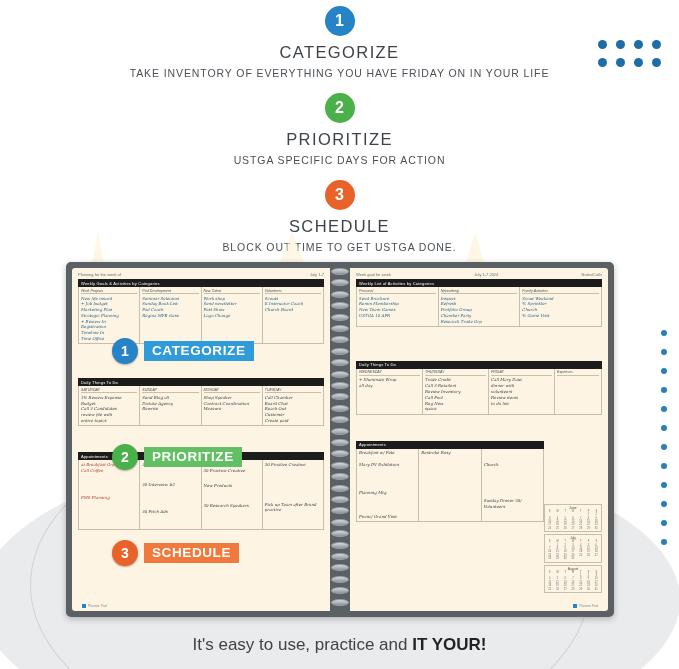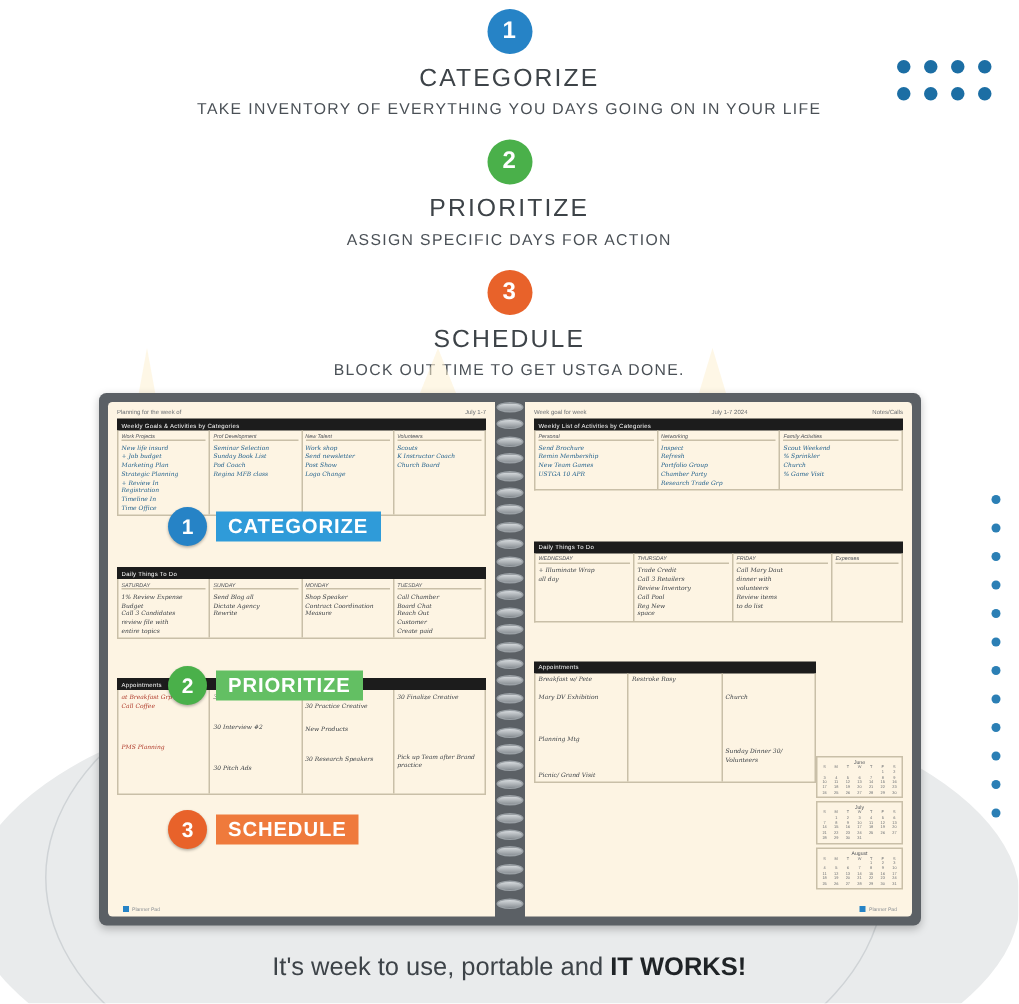--- a/index.html
+++ b/index.html
@@ -284,27 +284,27 @@
 </head>
 <body>
 
 <div id="root">
 
   <div class="steps">
 
     <div class="step">
       <div class="badge b1">1</div>
       <div class="step-title">CATEGORIZE</div>
-      <div class="step-sub">TAKE INVENTORY OF EVERYTHING YOU DAYS GOING ON IN YOUR LIFE</div>
+      <div class="step-sub">TAKE INVENTORY OF EVERYTHING YOU HAVE FRIDAY ON IN YOUR LIFE</div>
     </div>
 
     <div class="step">
       <div class="badge b2">2</div>
       <div class="step-title">PRIORITIZE</div>
-      <div class="step-sub">ASSIGN SPECIFIC DAYS FOR ACTION</div>
+      <div class="step-sub">USTGA SPECIFIC DAYS FOR ACTION</div>
     </div>
 
     <div class="step">
       <div class="badge b3">3</div>
       <div class="step-title">SCHEDULE</div>
       <div class="step-sub">BLOCK OUT TIME TO GET USTGA DONE.</div>
     </div>
 
   </div>
 
@@ -735,16 +735,16 @@
       <div class="bar">PRIORITIZE</div>
     </div>
     <div class="ovl" id="ovl-sch">
       <div class="circ">3</div>
       <div class="bar">SCHEDULE</div>
     </div>
 
   </div>
 
   <div id="footer">
-    <span>It's week to use, portable and </span><b>IT WORKS!</b>
+    <span>It's easy to use, practice and </span><b>IT YOUR!</b>
   </div>
 
 </div>
 
 </body></html>

